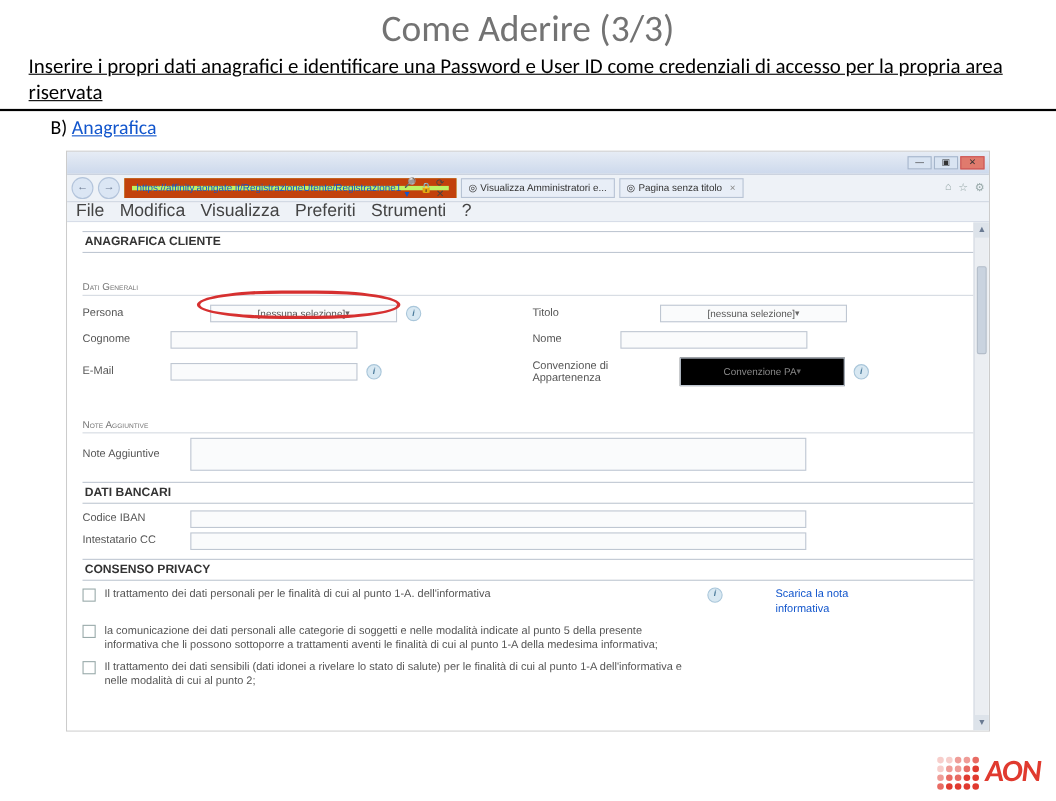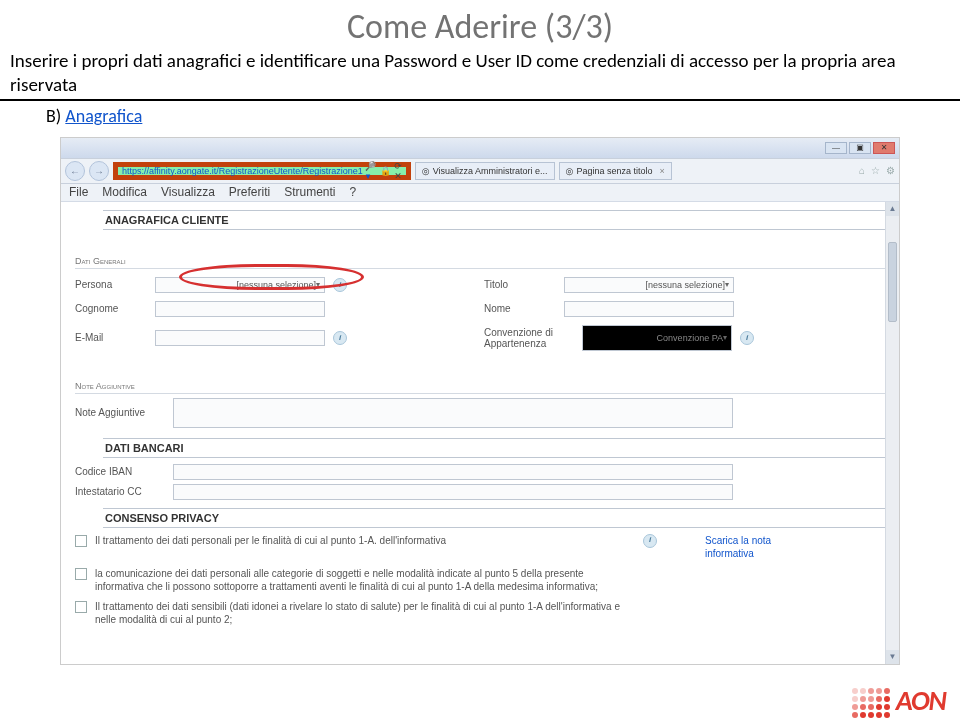--- a/index.html
+++ b/index.html
@@ -1,60 +1,60 @@
 <!DOCTYPE html>
 <html><head>
 <meta charset="utf-8">
 <style>
   * { box-sizing: border-box; margin: 0; padding: 0; }
   body { width: 960px; height: 728px; font-family: Calibri, Arial, sans-serif; background: #fff; position: relative; }
   
   .slide-title { font-size: 34px; font-weight: 400; text-align: center; padding: 6px 0 2px; color: #737373; }
-  .intro { padding: 0 10px; font-size: 19px; line-height: 1.25; color: #000; border-bottom: 2px solid #000; padding-bottom: 2px; }
+  .intro { padding: 0 26px; font-size: 19px; line-height: 1.25; color: #000; border-bottom: 2px solid #000; padding-bottom: 2px; text-decoration: underline; }
   .sub-b { padding: 4px 26px 6px 46px; font-size: 18px; }
   .sub-b span.link { color: #1155cc; text-decoration: underline; }
   
   .screenshot {
     margin: 4px auto 0;
     width: 840px;
     background: #f2f2f2;
     border: 1px solid #ccc;
     font-family: "Segoe UI", Tahoma, sans-serif;
     font-size: 10px;
     color: #333;
     position: relative;
   }
   .titlebar { height: 20px; background: linear-gradient(#e6ecf5,#cdd9ec); display:flex; justify-content:flex-end; align-items:center; gap:2px; padding-right:4px;}
   .titlebar .winbtn { width:22px; height:12px; background:#d9e4f2; border:1px solid #a5b5cb; font-size:8px; display:flex; align-items:center; justify-content:center;}
   .titlebar .winbtn.close{background:#e07a6d;border-color:#c55;}
   
   .addrbar{height:26px; background:#eef2f7; display:flex; align-items:center; gap:4px; padding:0 4px; border-top:1px solid #c8d0dc; border-bottom:1px solid #c8d0dc;}
   .addrbar .nav{width:20px;height:20px;border-radius:50%;background:#dbe6f4;border:1px solid #b3c4db;display:flex;align-items:center;justify-content:center;font-size:10px;color:#6a7a92;}
-  .addrbar .url{flex:0 0 280px; height:18px; background:#86efac;border:5px solid #c2410c;display:flex;align-items:center;padding:0 4px;font-size:9px;color:#1155cc;gap:3px;}
+  .addrbar .url{flex:0 0 280px; height:18px; background:#bef264;border:7px solid #c2410c;display:flex;align-items:center;padding:0 4px;font-size:9px;color:#1155cc;gap:3px;}
   .addrbar .url .cap{display:inline-flex;align-items:center;gap:2px;color:#444;}
   .addrbar .tab{height:18px;padding:0 6px;background:#e8eef7;border:1px solid #b7c3d4;display:flex;align-items:center;gap:3px;font-size:9px;}
   .addrbar .tab .x{color:#888;margin-left:4px;}
   .addrbar .tabicons{margin-left:auto;display:flex;gap:6px;color:#9aa;}
   
-  .menubar{height:18px;background:#eef2f7;display:flex;gap:14px;padding:0 8px;align-items:center;font-size:12px;color:#444;border-bottom:1px solid #d4dbe6;}
+  .menubar{height:18px;background:#eef2f7;display:flex;gap:14px;padding:0 8px;align-items:center;font-size:16px;color:#444;border-bottom:1px solid #d4dbe6;}
   
   .page{background:#fff;height:462px;overflow:hidden;font-size:10px;padding:8px 14px 0;position:relative;}
   .scroll{position:absolute;right:0;top:0;bottom:0;width:14px;background:#ebeef2;border-left:1px solid #d4dae2;}
   .scroll .up,.scroll .dn{height:14px;background:#dde3ea;display:flex;align-items:center;justify-content:center;font-size:8px;color:#6a7a92;}
   .scroll .thumb{position:absolute;top:40px;height:80px;left:2px;right:2px;background:#c9d3df;border:1px solid #b3bdc9;border-radius:2px;}
   
-  .sec-title{font-size:11px;font-weight:bold;border:1px solid #bfc7d2;border-left:none;border-right:none;padding:3px 2px;margin-bottom:6px;font-variant:small-caps;margin-left:28px;}
+  .sec-title{font-size:11px;font-weight:bold;border:1px solid #bfc7d2;border-left:none;border-right:none;padding:3px 2px;margin-bottom:6px;font-variant:small-caps;}
   .sec-sub{font-size:9px;font-variant:small-caps;color:#777;border-bottom:1px solid #d4dae2;padding:2px 0;margin:24px 0 4px;}
   
   .row{display:flex;align-items:center;gap:8px;margin:4px 0;}
   .lbl{width:72px;font-size:10px;color:#555;}
   .inp{height:16px;border:1px solid #bfc7d2;background:#fafbfc;flex:0 0 170px;}
   .inp.wide{flex:0 0 560px;}
   .inp.ro{background:#000000;color:#888;padding:12px 4px;display:flex;align-items:center;}
-  .sel{display:flex;align-items:center;justify-content:flex-end;padding:0 4px;font-size:9px;color:#555;}
+  .sel{display:flex;align-items:center;justify-content:center;padding:0 4px;font-size:9px;color:#555;margin-left:36px;}
   .sel:after{content:"▾";font-size:8px;color:#666;}
   .info{width:14px;height:14px;border-radius:50%;background:#d8e8f2;border:1px solid #a9c6da;display:flex;align-items:center;justify-content:center;font-size:8px;color:#4a7a9a;font-style:italic;font-weight:bold;}
   .col2{display:flex;gap:8px;}
   .col2 > div{flex:1;display:flex;align-items:center;gap:8px;}
   
   .ring{position:absolute;border:3px solid #d63030;border-radius:50%/60%;width:185px;height:26px;left:118px;top:62px;pointer-events:none;}
   
   .priv-row{display:flex;gap:8px;align-items:flex-start;margin:6px 0;font-size:10px;color:#555;line-height:1.35;}
   .priv-row .cb{width:12px;height:12px;border:1px solid #9aa;background:#fff;flex-shrink:0;margin-top:1px;}
   .priv-row .txt{flex:0 0 540px;}

